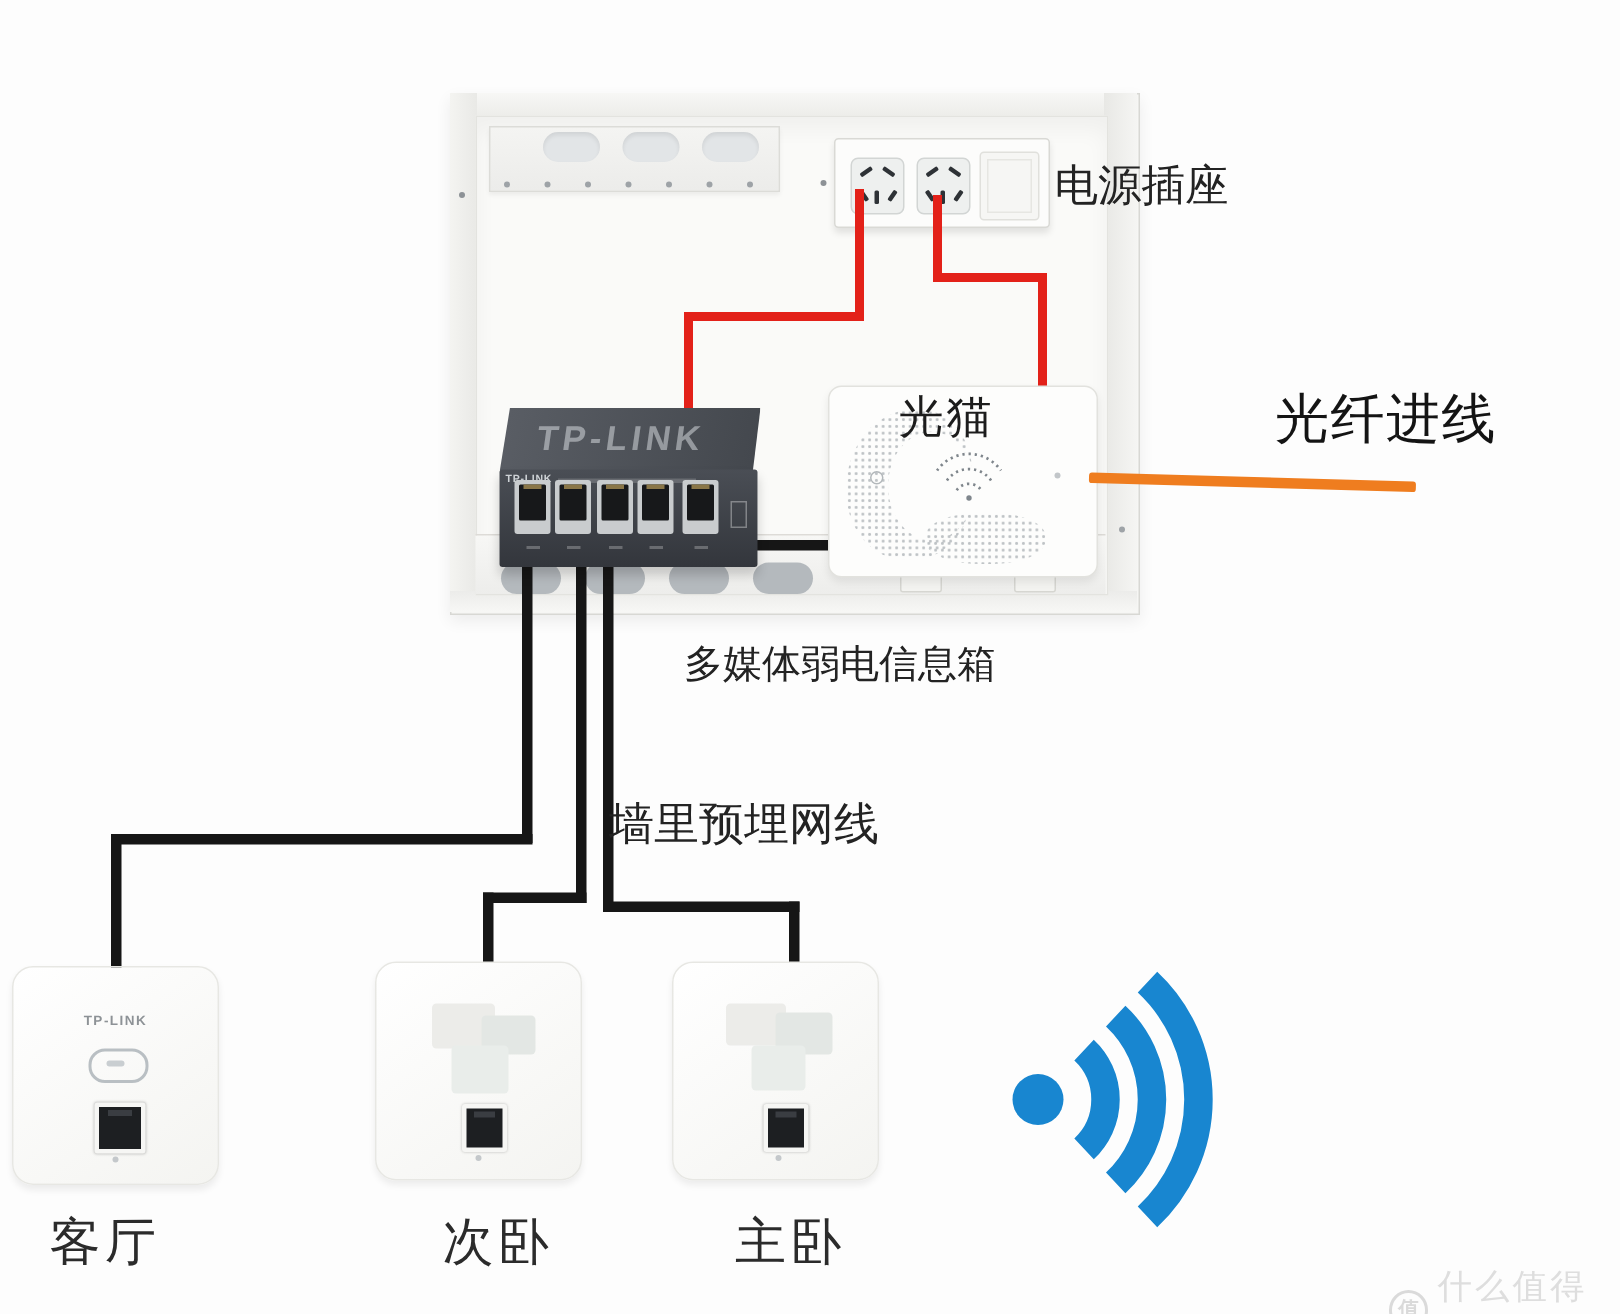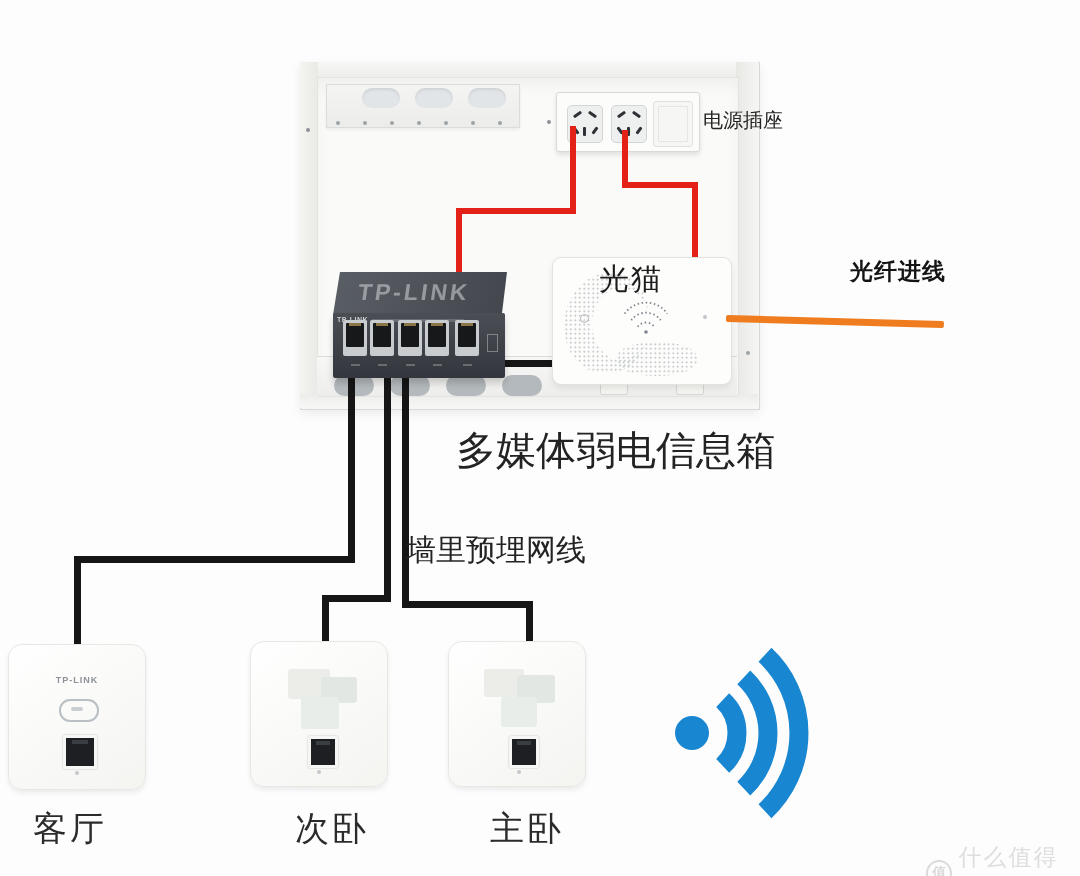--- a/index.html
+++ b/index.html
@@ -60,25 +60,25 @@
   .speckle{background-image:radial-gradient(circle,#a9afb3 0.8px,transparent 1.1px);background-size:4.5px 4.5px;}
   .crescent{left:564px;top:273px;width:84px;height:100px;border-radius:58% 45% 50% 50%;opacity:.75;}
   .crescent-cut{left:592px;top:288px;width:58px;height:72px;background:#fdfdfc;border-radius:50%;}
   .blob-bottom{left:617px;top:342px;width:80px;height:34px;border-radius:45%;opacity:.75;}
   .modem-ring{left:580px;top:314px;width:7px;height:7px;border:1px solid #b3b8bb;border-radius:50%;}
   .modem-dot{left:703px;top:315px;width:4px;height:4px;border-radius:50%;background:#c2c6c9;}
   .fiber{left:726px;top:315px;width:218px;height:7px;background:#ef7d1f;transform:rotate(1.6deg);
          transform-origin:left center;border-radius:2px;}
 
   
-  .lbl-socket{left:703px;top:109px;font-size:20px;}
+  .lbl-socket{left:703px;top:109px;font-size:29px;}
   .lbl-poe{left:341px;top:229px;font-size:30px;}
   .lbl-modem{left:599px;top:262px;font-size:30px;letter-spacing:2px;color:#1c1c1c;}
-  .lbl-fiber{left:850px;top:259px;font-size:23px;font-weight:700;letter-spacing:1px;color:#141414;}
-  .lbl-box{left:456px;top:428px;font-size:40px;}
+  .lbl-fiber{left:850px;top:259px;font-size:36px;font-weight:400;letter-spacing:1px;color:#141414;}
+  .lbl-box{left:456px;top:428px;font-size:26px;}
   .lbl-cable{left:406px;top:533px;font-size:30px;}
   .lbl-room{font-size:34px;letter-spacing:3px;color:#2b2b2b;}
 
   
   .panel{position:absolute;width:136px;height:144px;border-radius:14px;border:1px solid #e7e7e3;
          background:linear-gradient(145deg,#ffffff,#f4f4f1);box-shadow:0 3px 5px rgba(0,0,0,.07);}
   .panel-brand{position:absolute;left:0;right:0;top:30px;text-align:center;font-size:9px;font-weight:bold;
                letter-spacing:1px;color:#8d9296;}
   .panel-oval{position:absolute;left:50px;top:54px;width:36px;height:19px;border:2px solid #b9bfc3;border-radius:11px;}
   .panel-oval i{position:absolute;left:10px;top:6px;width:12px;height:4px;background:#c9ced1;display:block;border-radius:2px;}

